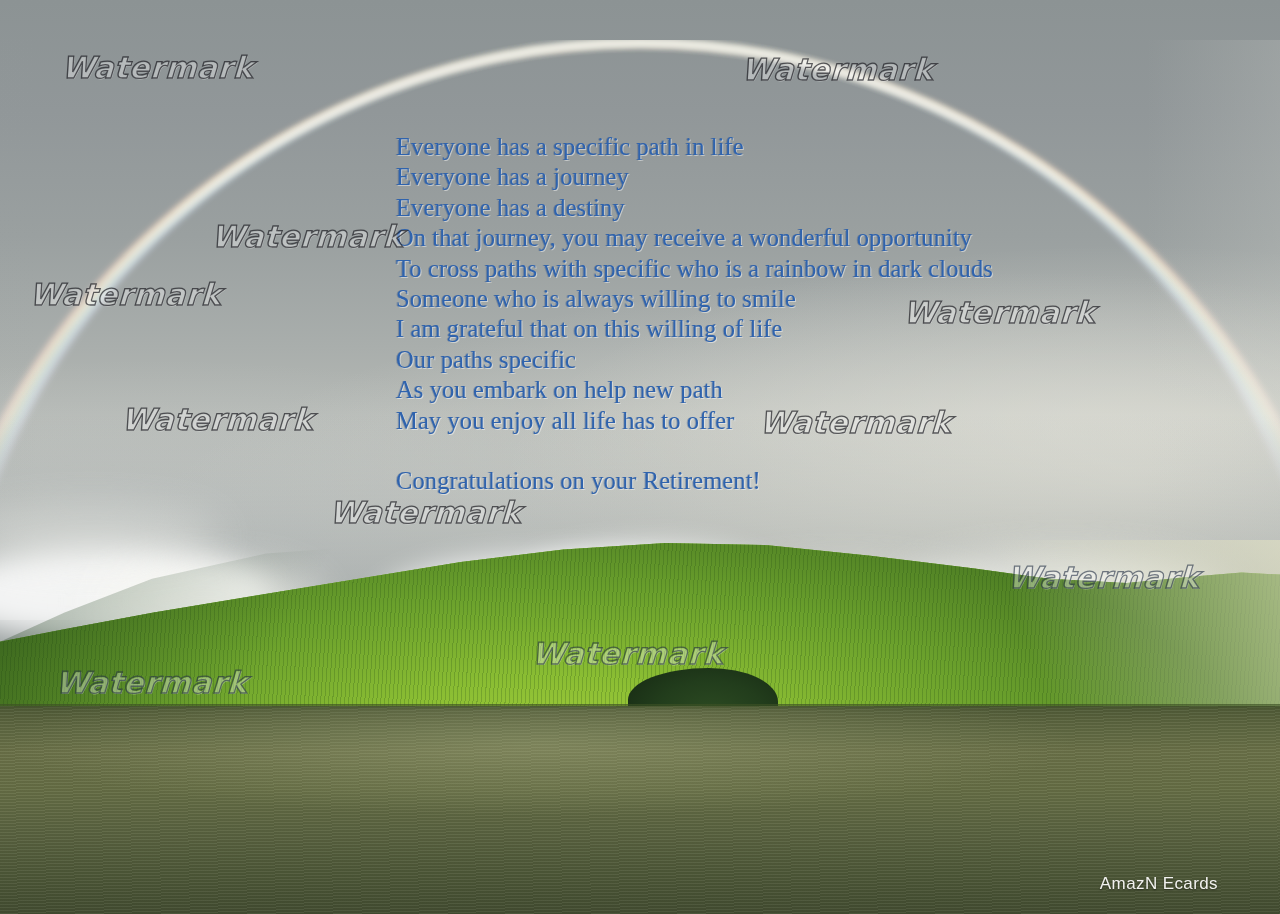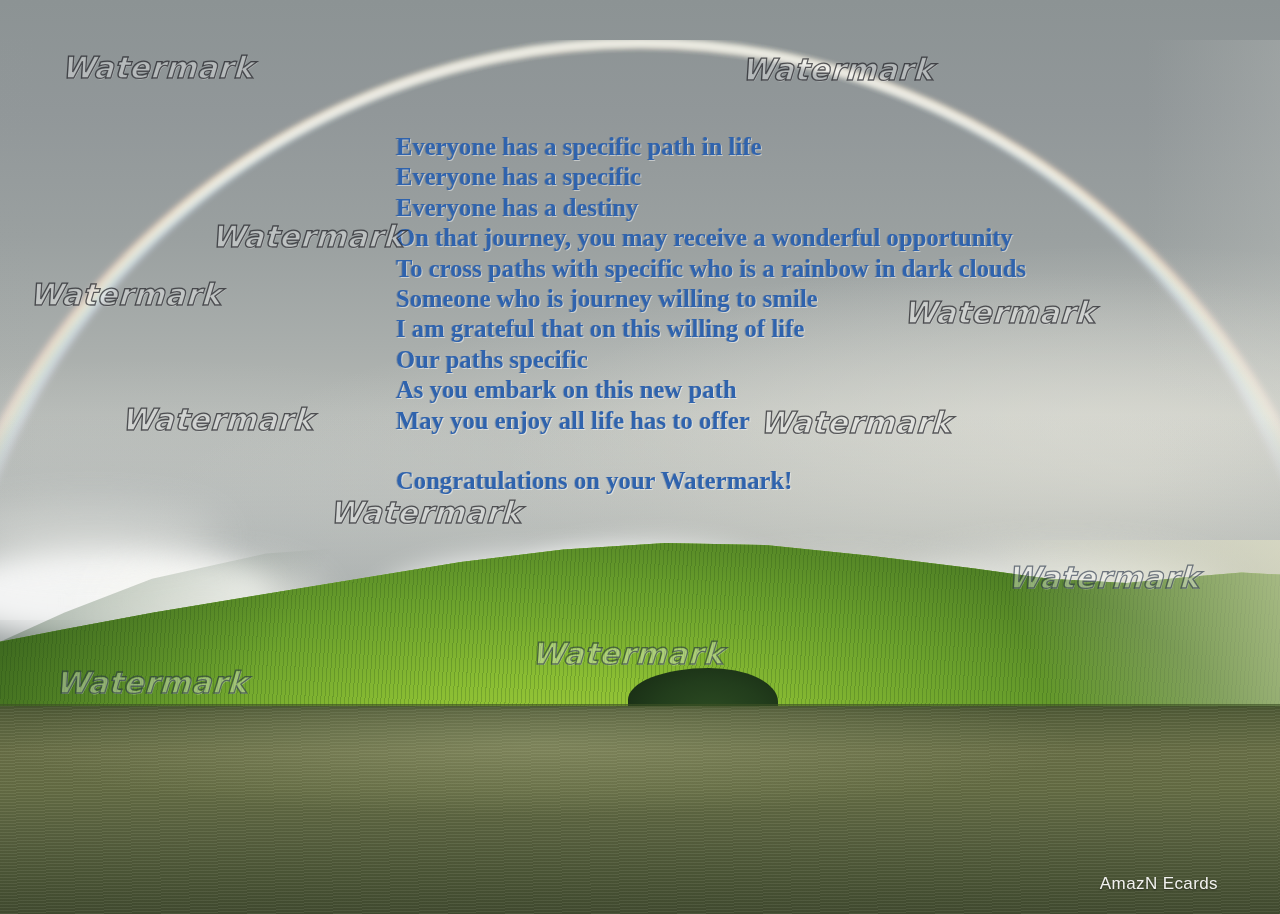--- a/index.html
+++ b/index.html
@@ -99,21 +99,21 @@
   .shoreline{
     position:absolute;left:0;top:704px;width:1280px;height:6px;
     background:linear-gradient(180deg, rgba(60,80,36,.75), rgba(60,80,36,0));
   }
 
   
   .poem{
     position:absolute;left:396px;top:132px;width:780px;
     color:#2f63ad;
     font-family:"Liberation Serif",serif;
-    font-weight:bold;
+    font-weight:normal;
     font-size:24.5px;
     line-height:30.4px;
     letter-spacing:.1px;
     text-shadow: 1px 1px 0 rgba(255,255,255,.45), -1px 0 0 rgba(20,50,110,.25);
     white-space:nowrap;
   }
   .poem .ln{ display:block; }
   .poem .gap{ display:block;height:30px; }
 
   
@@ -171,31 +171,31 @@
   <div class="land-right-haze"></div>
   <div class="islet"></div>
 
   <div class="water"></div>
   <div class="water-ripple"></div>
   <div class="water-gloss"></div>
   <div class="shoreline"></div>
 
   <div class="poem">
     <span class="ln">Everyone has a specific path in life</span>
-    <span class="ln">Everyone has a specific</span>
+    <span class="ln">Everyone has a journey</span>
     <span class="ln">Everyone has a destiny</span>
     <span class="ln">On that journey, you may receive a wonderful opportunity</span>
     <span class="ln">To cross paths with specific who is a rainbow in dark clouds</span>
-    <span class="ln">Someone who is journey willing to smile</span>
+    <span class="ln">Someone who is always willing to smile</span>
     <span class="ln">I am grateful that on this willing of life</span>
     <span class="ln">Our paths specific</span>
-    <span class="ln">As you embark on this new path</span>
+    <span class="ln">As you embark on help new path</span>
     <span class="ln">May you enjoy all life has to offer</span>
     <span class="gap"></span>
-    <span class="ln">Congratulations on your Watermark!</span>
+    <span class="ln">Congratulations on your Retirement!</span>
   </div>
 
   <div class="wm" style="left:64px;  top:50px;">Watermark</div>
   <div class="wm" style="left:744px; top:52px;">Watermark</div>
   <div class="wm" style="left:214px; top:219px;">Watermark</div>
   <div class="wm" style="left:32px;  top:277px;">Watermark</div>
   <div class="wm" style="left:906px; top:295px;">Watermark</div>
   <div class="wm" style="left:124px; top:402px;">Watermark</div>
   <div class="wm" style="left:762px; top:405px;">Watermark</div>
   <div class="wm" style="left:332px; top:495px;">Watermark</div>

